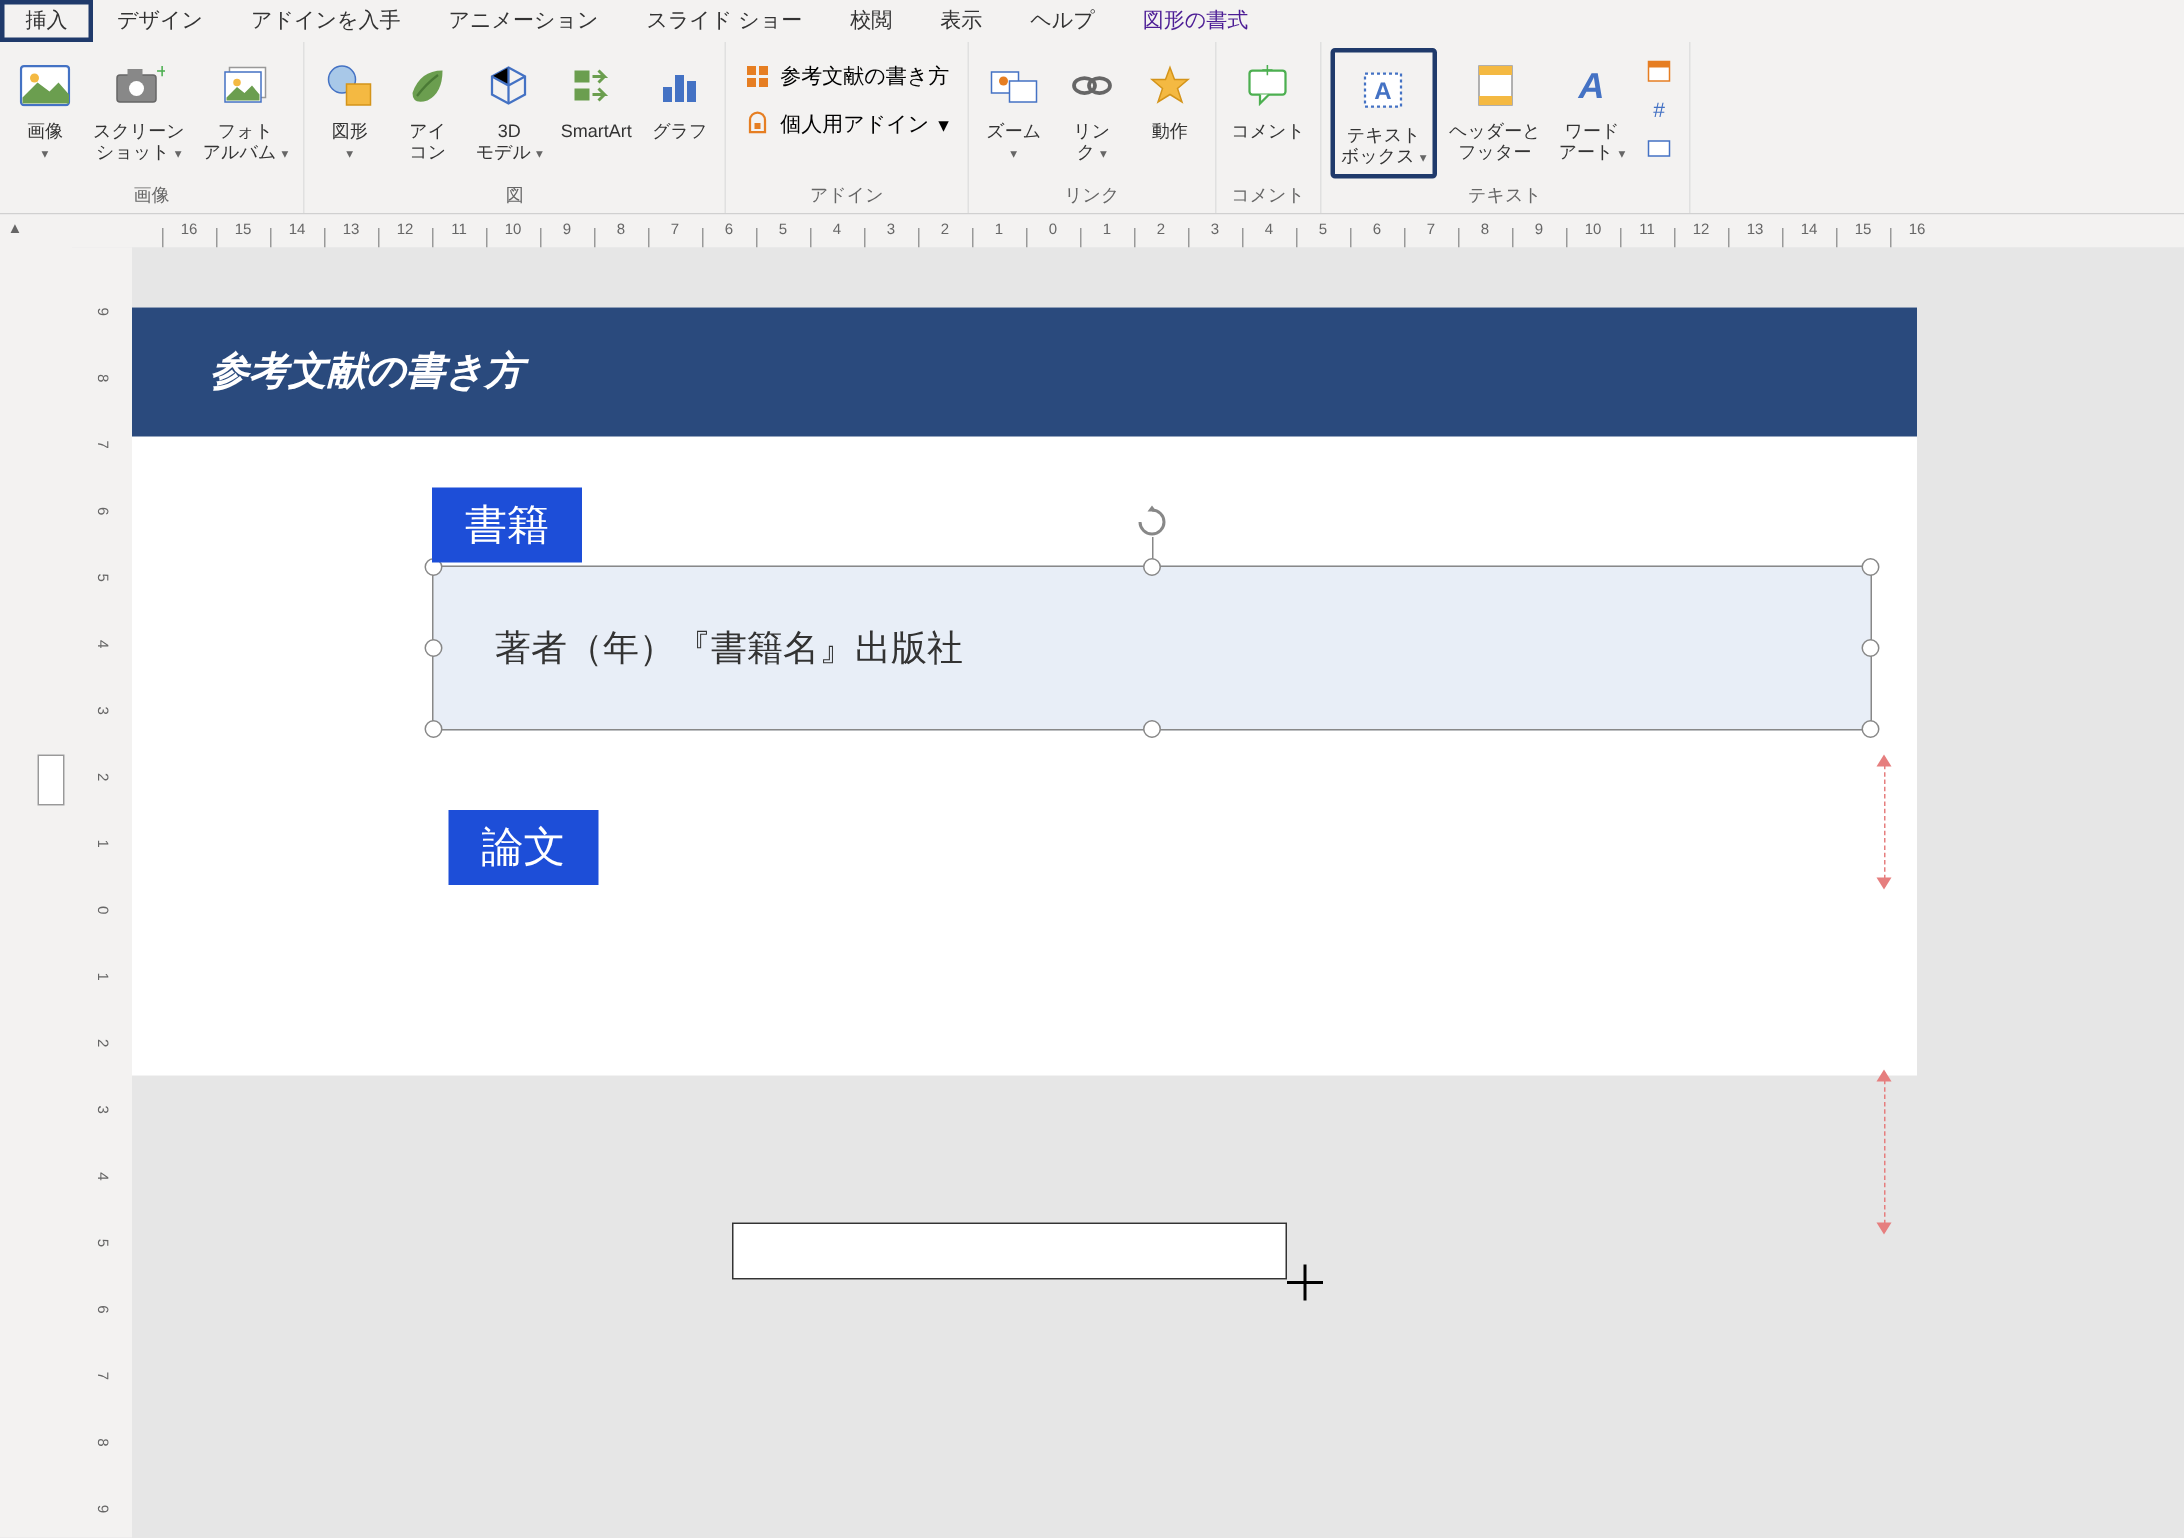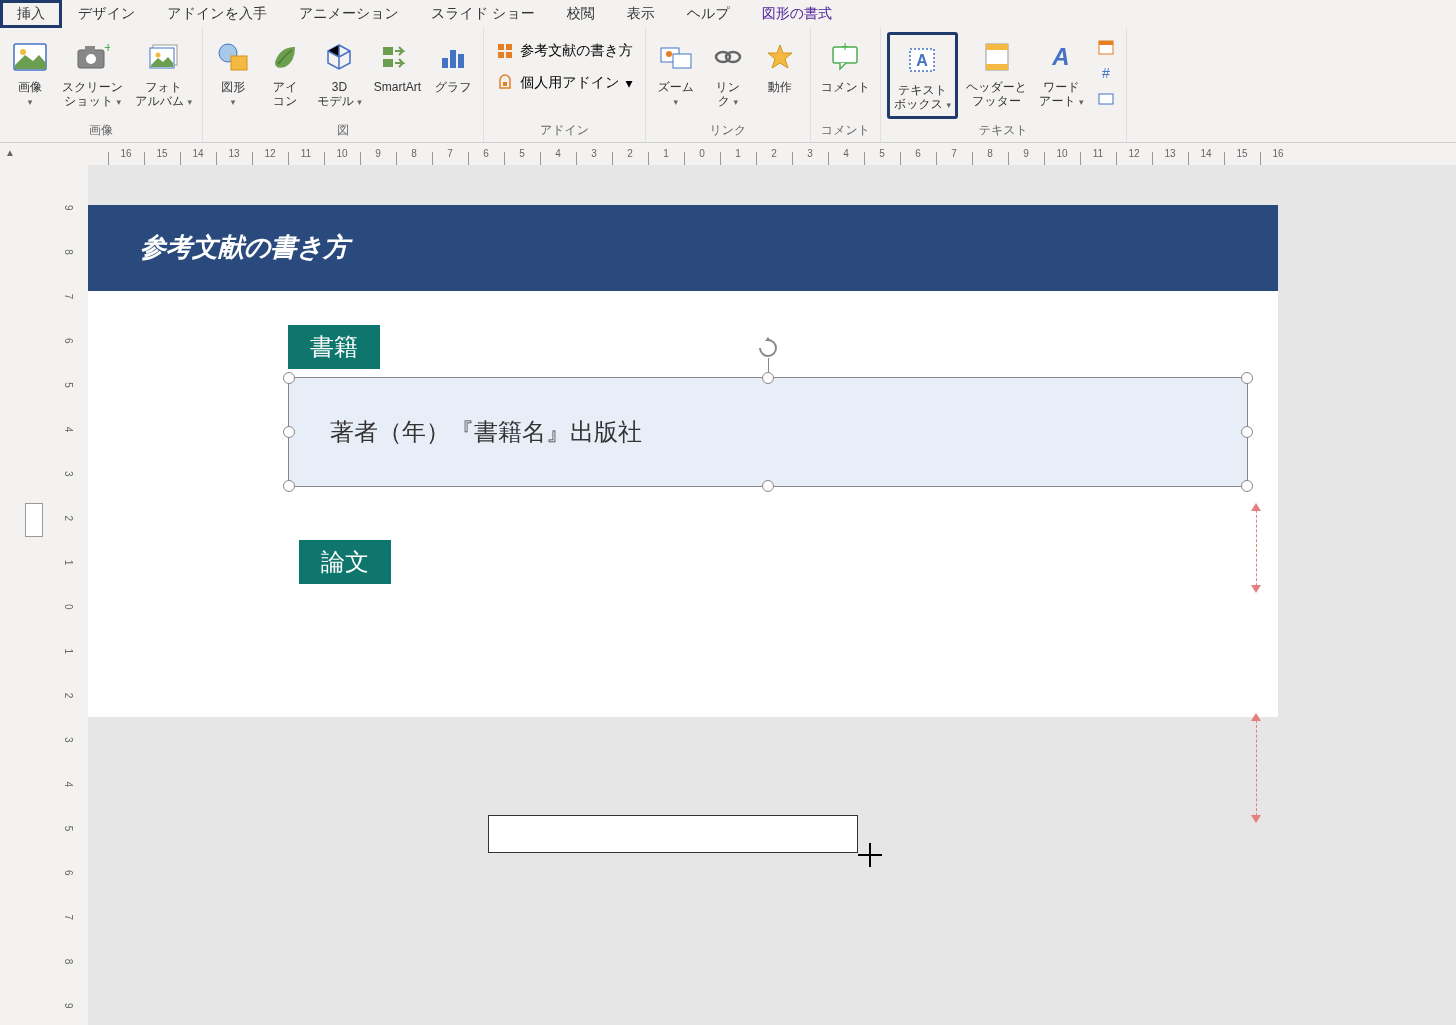--- a/index.html
+++ b/index.html
@@ -53,21 +53,21 @@
     .v-ruler-inner { writing-mode: vertical-lr; font-size: 10px; color: #666; letter-spacing: 18px; }
     
     .canvas { flex: 1; background: #e6e6e6; padding: 40px 0 0 0; position: relative; }
     
     
     .slide { width: 1190px; height: 512px; background: #fff; margin-left: 0; position: relative; }
     .slide-header { height: 86px; background: #2a4a7d; display: flex; align-items: center; padding-left: 52px; }
     .slide-title { color: #fff; font-size: 26px; font-weight: bold; font-style: italic; }
     
     .content-block { position: absolute; }
-    .tag { position: absolute; background: #0f766e; color: #fff; font-size: 24px; padding: 6px 22px; z-index: 2; font-family: Liberation Mono, monospace; }
+    .tag { position: absolute; background: #1d4ed8; color: #fff; font-size: 28px; padding: 6px 22px; z-index: 2; font-family: Liberation Mono, monospace; }
     .box { background: #e8eef7; border: 1px solid #aaa; padding: 38px 22px; font-size: 24px; color: #333; }
     .box.selected { border: 1.5px solid #888; position: relative; padding-left: 41px; }
     .box.dashed { border: 1.5px dashed #999; }
     
     .handle { position: absolute; width: 12px; height: 12px; background: #fff; border: 1.5px solid #888; border-radius: 50%; }
     .h-tl { top: -6px; left: -6px; } .h-tm { top: -6px; left: 50%; margin-left: -6px; } .h-tr { top: -6px; right: -6px; }
     .h-ml { top: 50%; left: -6px; margin-top: -6px; } .h-mr { top: 50%; right: -6px; margin-top: -6px; }
     .h-bl { bottom: -6px; left: -6px; } .h-bm { bottom: -6px; left: 50%; margin-left: -6px; } .h-br { bottom: -6px; right: -6px; }
     .rotate-handle { position: absolute; top: -42px; left: 50%; margin-left: -12px; width: 24px; height: 24px; }
     .rotate-line { position: absolute; top: -20px; left: 50%; width: 1px; height: 16px; background: #888; }

